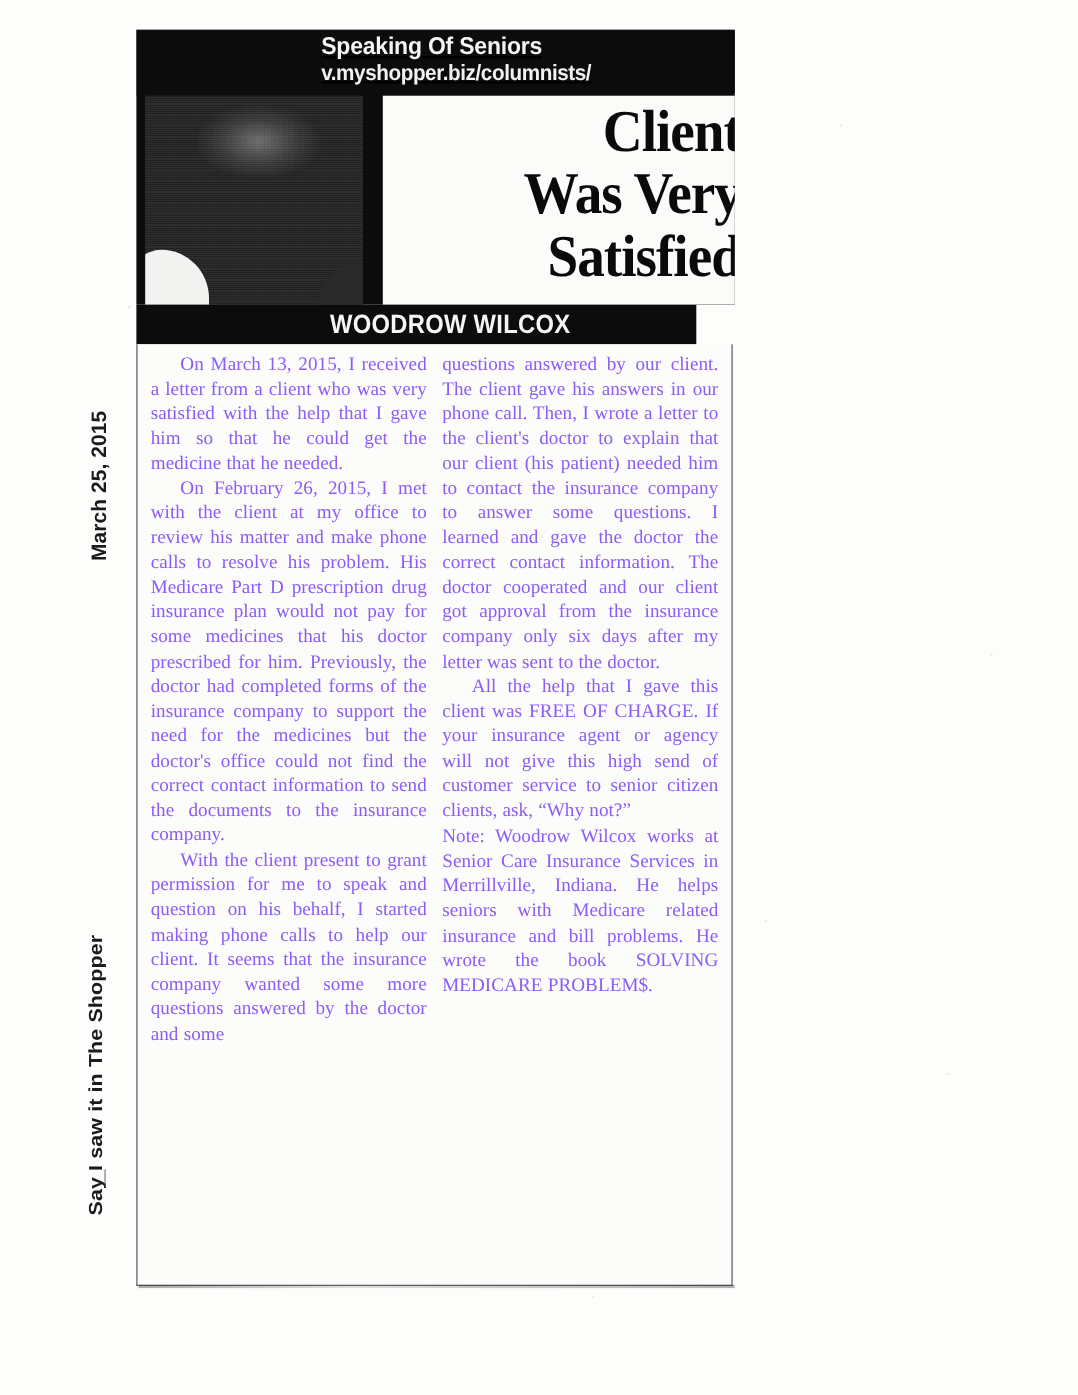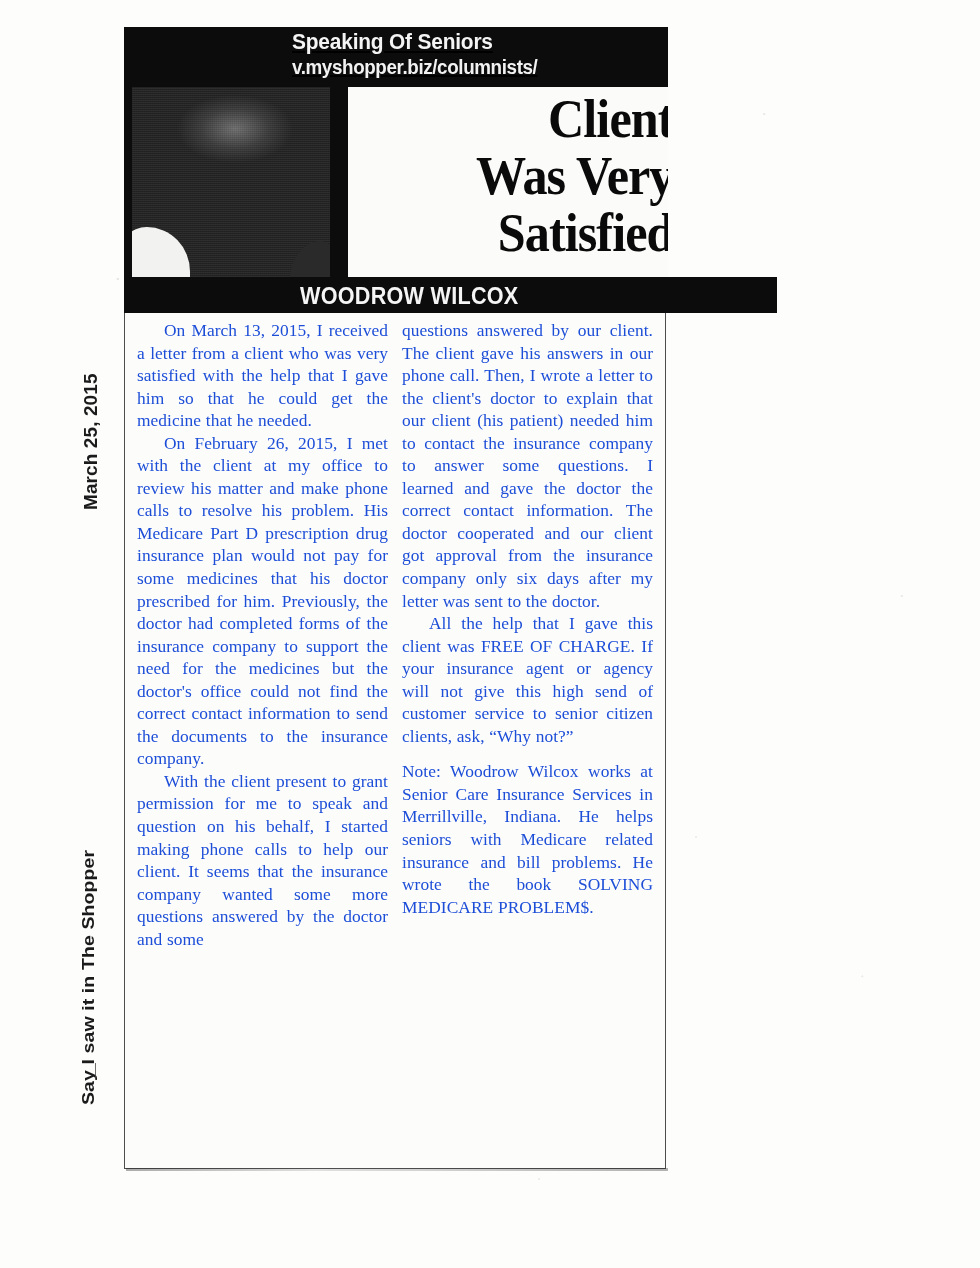--- a/index.html
+++ b/index.html
@@ -184,21 +184,21 @@
     color: #0a0a0a;
     letter-spacing: -1px;
     transform: scaleX(.93);
     transform-origin: right top;
   }
   .headline span { display: block; white-space: nowrap; }
 
   
   .byline-bar {
     position: relative;
-    width: 653px;
+    width: 509px;
     height: 36px;
     background: #0c0c0c;
     overflow: hidden;
   }
   .byline {
     position: absolute;
     left: 176px;
     top: 4px;
     font-family: "Liberation Sans", sans-serif;
     font-weight: 700;
@@ -225,30 +225,30 @@
   }
   .col {
     width: 251px;
     flex: 0 0 251px;
   }
   .col p {
     margin: 0;
     font-family: "Liberation Serif", serif;
     font-size: 17.4px;
     line-height: 22.55px;
-    color: #1d4ed8;
+    color: #8b5cf6;
     text-align: justify;
     text-indent: 1.55em;
     letter-spacing: .05px;
     word-spacing: .3px;
     -webkit-hyphens: none;
     hyphens: none;
   }
   .col p.no-indent { text-indent: 0; }
-  .col p.note { margin-top: 13px; text-indent: 0; }
+  .col p.note { margin-top: 1px; text-indent: 0; }
 
   
   .bottom-smear {
     position: absolute;
     left: 126px;
     top: 1168px;
     width: 542px;
     height: 3px;
     background: linear-gradient(90deg, rgba(40,40,40,.55), rgba(90,90,90,.25) 35%, rgba(40,40,40,.5));
     opacity: .7;

